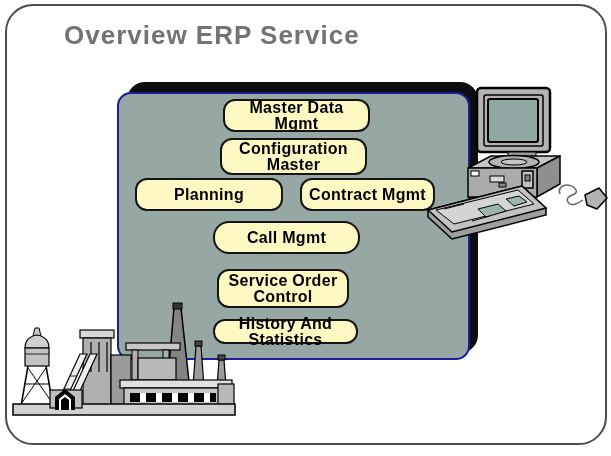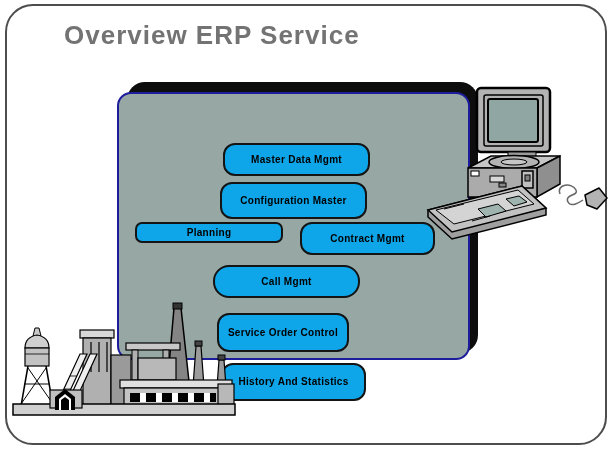--- a/index.html
+++ b/index.html
@@ -6,31 +6,31 @@
   .stage{position:relative;width:611px;height:456px;background:#ffffff;overflow:hidden;
          font-family:"Liberation Sans",sans-serif;}
   .slide-frame{position:absolute;left:5px;top:4px;width:598px;height:437px;
          border:2px solid #4d4d4d;border-radius:28px;background:#ffffff;}
   .title{position:absolute;left:56px;top:12px;margin:8px;font-size:26px;font-weight:bold;
          color:#737373;letter-spacing:1px;}
   .panel-shadow{position:absolute;left:127px;top:82px;width:351px;height:271px;
          background:#0d0d0d;border-radius:18px;}
   .panel{position:absolute;left:117px;top:92px;width:353px;height:268px;
          background:#97a8a4;border:2px solid #1c1c9c;border-radius:14px;box-sizing:border-box;}
-  .box{position:absolute;background:#0ea5e9;border:2px solid #141414;border-radius:12px;
+  .box{position:absolute;background:#fef9c3;border:2px solid #141414;border-radius:12px;
        display:flex;align-items:center;justify-content:center;text-align:center;
-       font-size:10px;font-weight:bold;color:#000;line-height:16px;letter-spacing:.3px;
-       padding:1px 6px;box-sizing:border-box;margin-top:44px;}
+       font-size:16px;font-weight:bold;color:#000;line-height:16px;letter-spacing:.3px;
+       padding:1px 6px;box-sizing:border-box;}
   .box-master  {left:223px;top:99px; width:147px;height:33px;}
   .box-config  {left:220px;top:138px;width:147px;height:37px;}
-  .box-planning{left:135px;top:178px;width:148px;height:21px;border-radius:7px;}
+  .box-planning{left:135px;top:178px;width:148px;height:33px;}
   .box-contract{left:300px;top:178px;width:135px;height:33px;}
   .box-call    {left:213px;top:221px;width:147px;height:33px;border-radius:16px;}
   .box-service {left:217px;top:269px;width:132px;height:39px;}
-  .box-history {left:221px;top:319px;width:145px;height:38px;}
+  .box-history {left:213px;top:319px;width:145px;height:25px;}
   .clipart{position:absolute;}
   .computer-art{left:420px;top:80px;}
   .factory-art{left:8px;top:296px;}
 </style>
 </head>
 <body>
 
 <div class="stage">
 
   <div class="slide-frame"></div>

